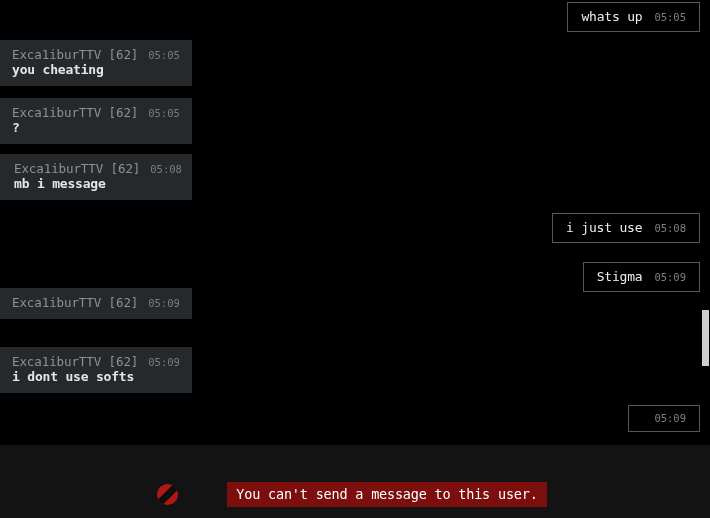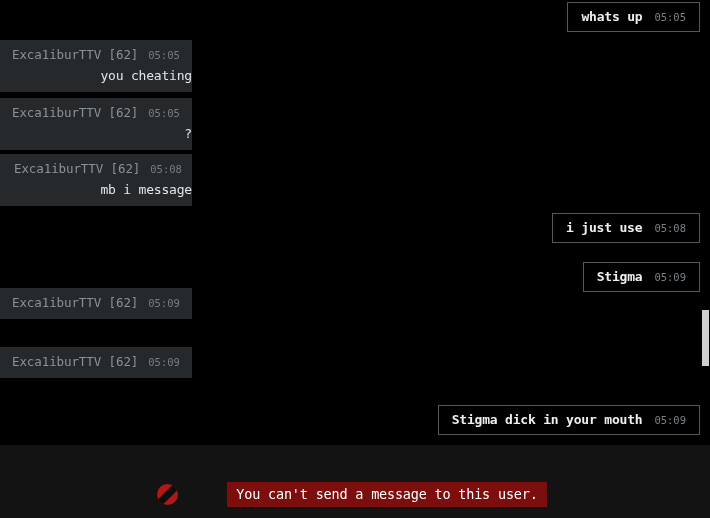--- a/index.html
+++ b/index.html
@@ -34,21 +34,21 @@
   .msg-row {
     position: absolute;
     display: flex;
   }
   .msg-row.left  { left: 0; justify-content: flex-start; }
   .msg-row.right { right: 10px; justify-content: flex-end; }
 
   
   .bubble-in {
     background: #26292b;
-    padding: 7px 0 9px 12px;
+    padding: 7px 27px 9px 12px;
     min-width: 192px;
     width: 192px;
     display: block;
   }
   .bubble-in .meta {
     display: flex;
     align-items: baseline;
     white-space: nowrap;
   }
   .bubble-in .author {
@@ -58,41 +58,39 @@
     font-weight: 400;
   }
   .bubble-in .time {
     color: #777e83;
     font-size: 10.5px;
     margin-left: 10px;
   }
   .bubble-in .body {
     color: #e2e6e8;
     font-size: 13px;
-    font-weight: 400;
-    margin-top: 6px;
+    font-weight: 700;
     letter-spacing: -0.2px;
     white-space: nowrap;
-    text-align: right;
   }
   .bubble-in.indent { padding-left: 14px; }
 
   
   .bubble-out {
     border: 1px solid #575757;
     background: #000000;
     padding: 6px 13px 7px 13px;
     display: flex;
     align-items: baseline;
     white-space: nowrap;
   }
   .bubble-out .body {
     color: #eceff1;
     font-size: 13px;
-    font-weight: 700;
+    font-weight: 400;
     letter-spacing: -0.2px;
   }
   .bubble-out .time {
     color: #7b8287;
     font-size: 10.5px;
     margin-left: 12px;
   }
 
   
   #vscroll-track {
@@ -234,26 +232,26 @@
         </div>
       </div>
     </div>
 
     <div class="msg-row left" style="top:347px;">
       <div class="bubble-in">
         <div class="meta">
           <span class="author">Exca1iburTTV [62]</span>
           <span class="time">05:09</span>
         </div>
+        <div class="body">i dont use softs</div>
       </div>
     </div>
 
     <div class="msg-row right" style="top:405px;right:10px;">
       <div class="bubble-out">
-        <span class="body">Stigma dick in your mouth</span>
         <span class="time">05:09</span>
       </div>
     </div>
 
   </div>
 
   <div id="vscroll-track">
     <div id="vscroll-thumb"></div>
   </div>
 

